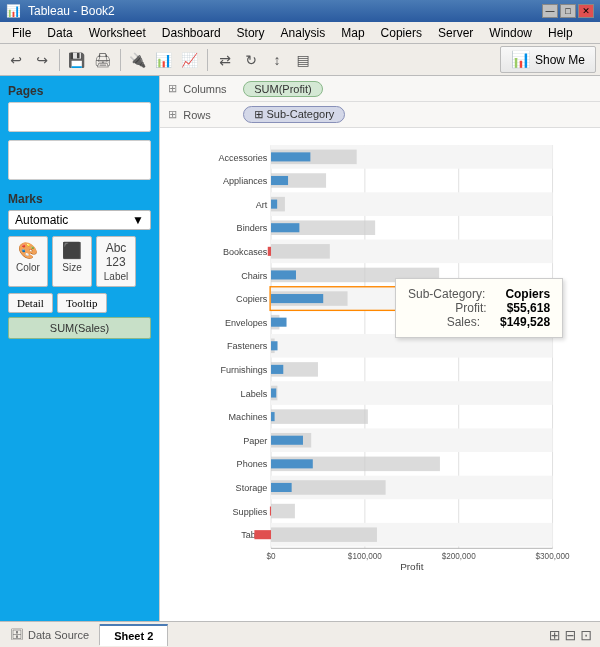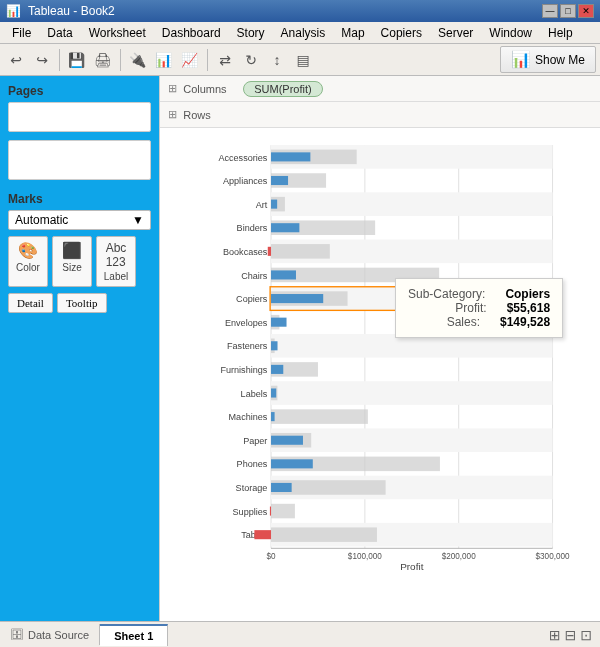--- a/index.html
+++ b/index.html
@@ -296,33 +296,38 @@
         </div>
         <div class="marks-btn">
           <div class="marks-btn-icon" style="font-size:12px;">Abc<br>123</div>
           <span>Label</span>
         </div>
       </div>
       <div class="marks-detail-row">
         <div class="marks-detail-btn">Detail</div>
         <div class="marks-detail-btn">Tooltip</div>
       </div>
+      <div class="sum-sales-btn">SUM(Sales)</div>
     </div>
   </div>
 
   <div class="chart-area">
 
     <div class="shelf-row">
       <span class="shelf-icon">⊞</span>
       <span class="shelf-label">Columns</span>
       <div class="shelf-pill">SUM(Profit)</div>
     </div>
     <div class="shelf-row">
       <span class="shelf-icon">⊞</span>
       <span class="shelf-label">Rows</span>
+      <div class="shelf-pill-blue">
+        <span>⊞ </span>
+        <span>Sub-Category</span>
+      </div>
     </div>
 
     <div class="chart-container">
       <svg class="chart-svg" id="chartSvg" viewBox="0 0 420 490" preserveAspectRatio="xMidYMid meet">
 
         <g id="chart-content">
             <line x1="90" x2="90" y1="10" y2="454" stroke="#ddd" stroke-width="1"></line>
             <line x1="193.33333333333331" x2="193.33333333333331" y1="10" y2="454" stroke="#ddd" stroke-width="1"></line>
             <line x1="296.66666666666663" x2="296.66666666666663" y1="10" y2="454" stroke="#ddd" stroke-width="1"></line>
             <line x1="400" x2="400" y1="10" y2="454" stroke="#ddd" stroke-width="1"></line>
@@ -414,20 +419,20 @@
     </div>
   </div>
 </div>
 
 <div class="bottom-bar">
   <div class="data-source-tab">
     <span>🗄</span>
     <span>Data Source</span>
   </div>
   <div class="sheet-tab">
-    <span>Sheet 1</span>
+    <span>Sheet 2</span>
   </div>
   <div class="tab-icons">
     <span class="tab-icon-btn">⊞</span>
     <span class="tab-icon-btn">⊟</span>
     <span class="tab-icon-btn">⊡</span>
   </div>
 </div>
 
 </body></html>

